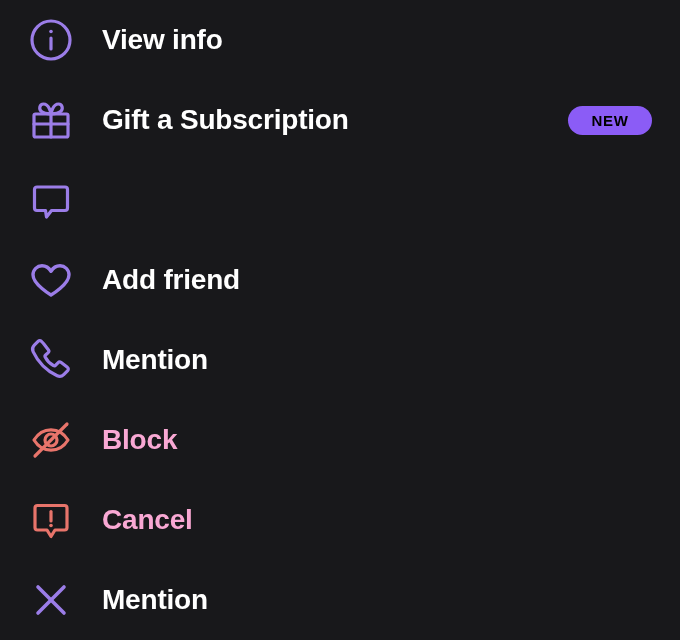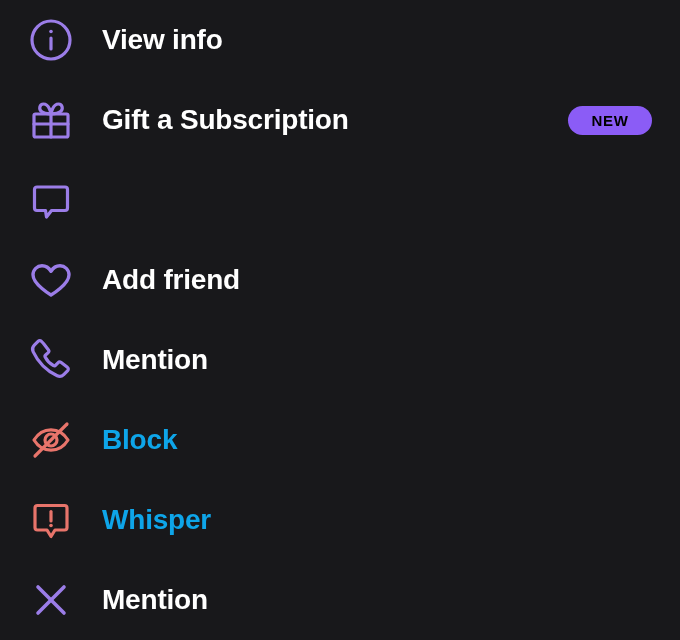--- a/index.html
+++ b/index.html
@@ -56,21 +56,21 @@
     font-size: 28px;
     line-height: 1;
     font-weight: 700;
     letter-spacing: -0.2px;
     color: #ffffff;
     white-space: nowrap;
     flex: 1 1 auto;
   }
 
   .item-label.danger {
-    color: #0ea5e9;
+    color: #f9a8d4;
   }
 
   .badge {
     display: inline-flex;
     align-items: center;
     justify-content: center;
     height: 29px;
     min-width: 84px;
     padding: 0 14px;
     border-radius: 15px;
@@ -151,21 +151,21 @@
   </div>
 
   <div class="menu-item">
     <span class="item-icon">
       <svg viewBox="0 0 44 44" fill="none" stroke="#e8746b" stroke-width="3.2" stroke-linecap="round" stroke-linejoin="round">
         <path d="M8.5 7.5 H35.5 A2.5 2.5 0 0 1 38 10 V29.5 A2.5 2.5 0 0 1 35.5 32 H26 L22 38.5 L18 32 H8.5 A2.5 2.5 0 0 1 6 29.5 V10 A2.5 2.5 0 0 1 8.5 7.5 Z"></path>
         <line x1="22" y1="13.5" x2="22" y2="23"></line>
         <circle cx="22" cy="27.5" r="1.8" fill="#e8746b" stroke="none"></circle>
       </svg>
     </span>
-    <span class="item-label danger">Whisper</span>
+    <span class="item-label danger">Cancel</span>
   </div>
 
   <div class="menu-item">
     <span class="item-icon">
       <svg viewBox="0 0 44 44" fill="none" stroke="#9b7de8" stroke-width="3.6" stroke-linecap="round" stroke-linejoin="round">
         <line x1="9" y1="9" x2="35" y2="35"></line>
         <line x1="35" y1="9" x2="9" y2="35"></line>
       </svg>
     </span>
     <span class="item-label">Mention</span>

